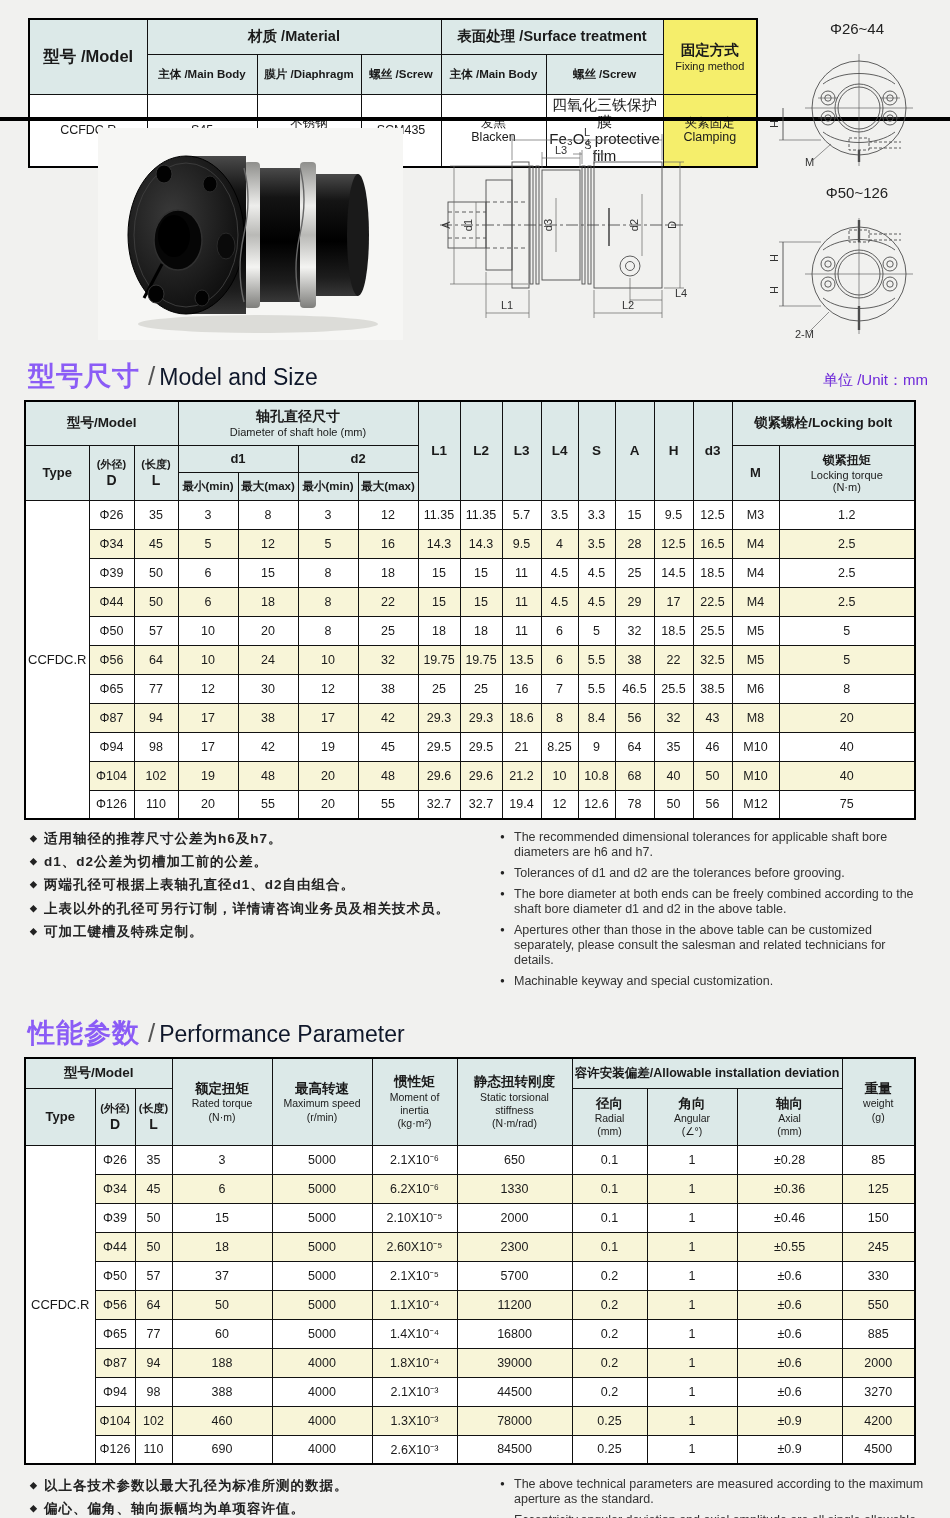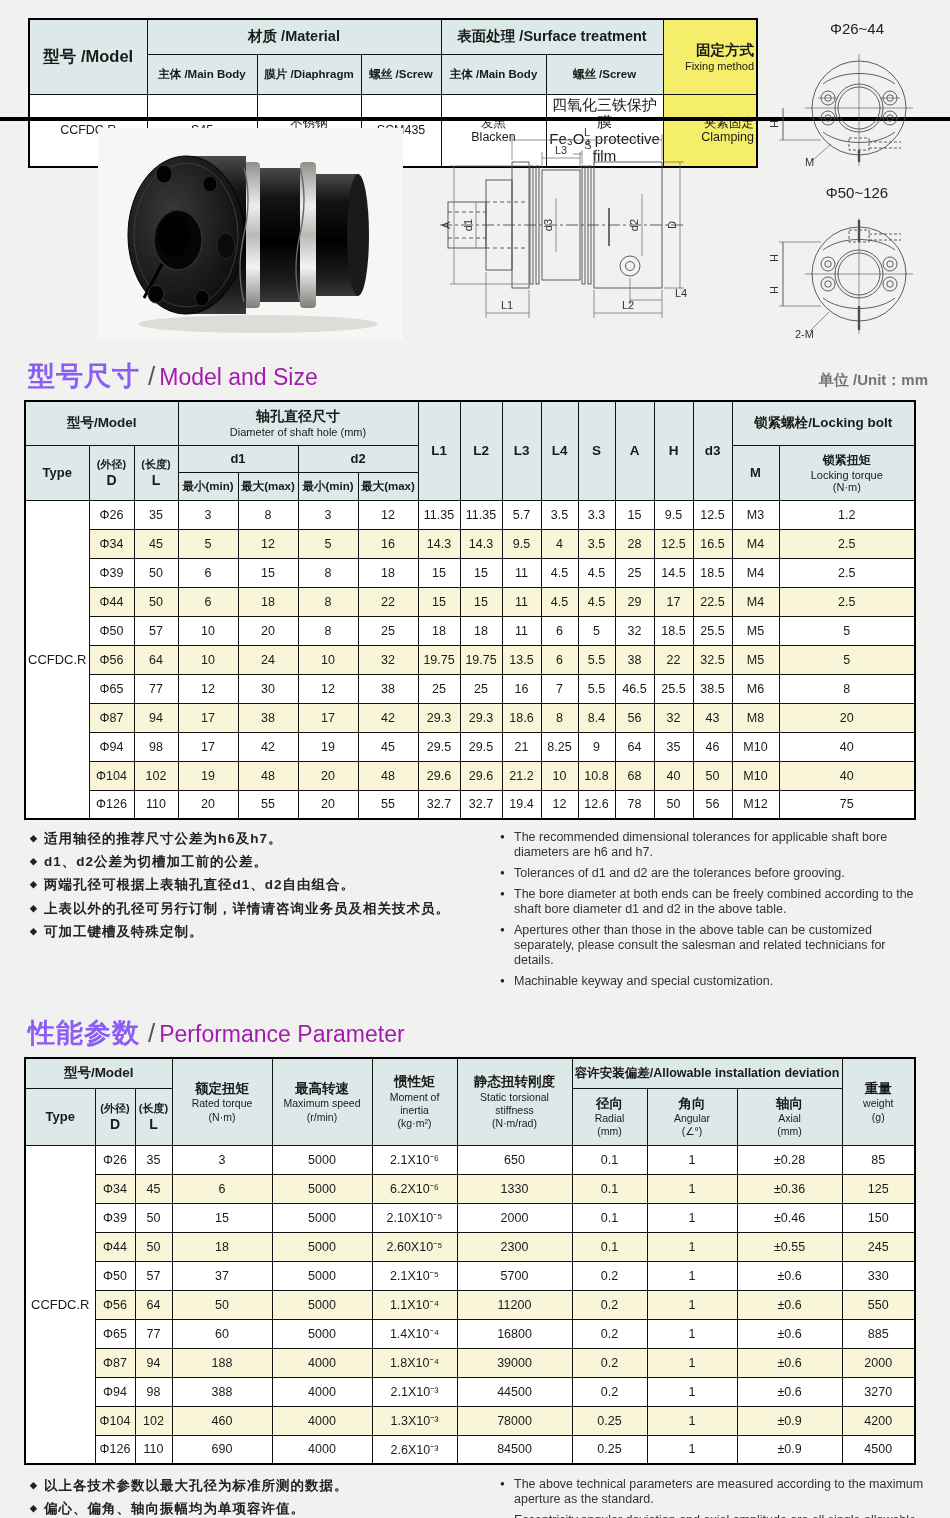--- a/index.html
+++ b/index.html
@@ -12,30 +12,30 @@
 
   table { border-collapse: collapse; table-layout: fixed; }
   th, td { border: 1px solid #111; text-align: center; vertical-align: middle; padding: 1px 2px; }
 
   .spec-table { position: absolute; left: 28px; top: 18px; width: 728px; border: 2px solid #000; background: #fff; }
   .spec-table th { background: #dce9e8; font-weight: bold; }
   .spec-table .r1 th { height: 35px; font-size: 14.5px; }
   .spec-table .r1 th.model-h { font-size: 16.5px; }
   .spec-table .r2 th { height: 40px; font-size: 11.5px; }
   .spec-table .r3 td { height: 37px; font-size: 12.5px; background:#fff; }
-  .spec-table .yellow { background: #f5ee6b !important; text-align: right; }
+  .spec-table .yellow { background: #f5ee6b !important; }
   .spec-table .fix-en { display:block; font-size: 11px; font-weight: normal; }
   .cell-2line span { display: block; line-height: 1.15; }
 
   
   .sec-head { display: flex; align-items: flex-end; justify-content: space-between; margin: 16px 22px 6px 28px; }
   .sec-title-cn { font-size: 27px; font-weight: bold; color: #8b5cf6; letter-spacing: 1px; }
   .sec-title-slash { font-size: 26px; color: #555; font-weight: normal; margin: 0 4px 0 8px; }
-  .sec-title-en { font-size: 23px; color: #a21caf; }
-  .unit-label { font-size: 15px; color: #737373; font-weight: bold; padding-bottom: 4px; }
+  .sec-title-en { font-size: 23px; color: #0f172a; }
+  .unit-label { font-size: 15px; color: #6d28d9; font-weight: normal; padding-bottom: 4px; }
 
   
   .data-table { margin-left: 24px; width: 890px; border: 2px solid #000; background: #1d4ed8; }
   .data-table th { background: #dce9e8; font-weight: bold; }
   .data-table td { font-size: 12.5px; background: #fff; height: 29px; }
   .data-table tr.alt td { background: #f8f5d8; }
   .data-table td.type-cell { background: #fff !important; font-size: 13px; }
   .size-table .hr1 th { height: 44px; font-size: 13.5px; }
   .size-table .hr2 th { height: 27px; font-size: 13px; }
   .size-table .hr3 th { height: 28px; font-size: 11.5px; }

